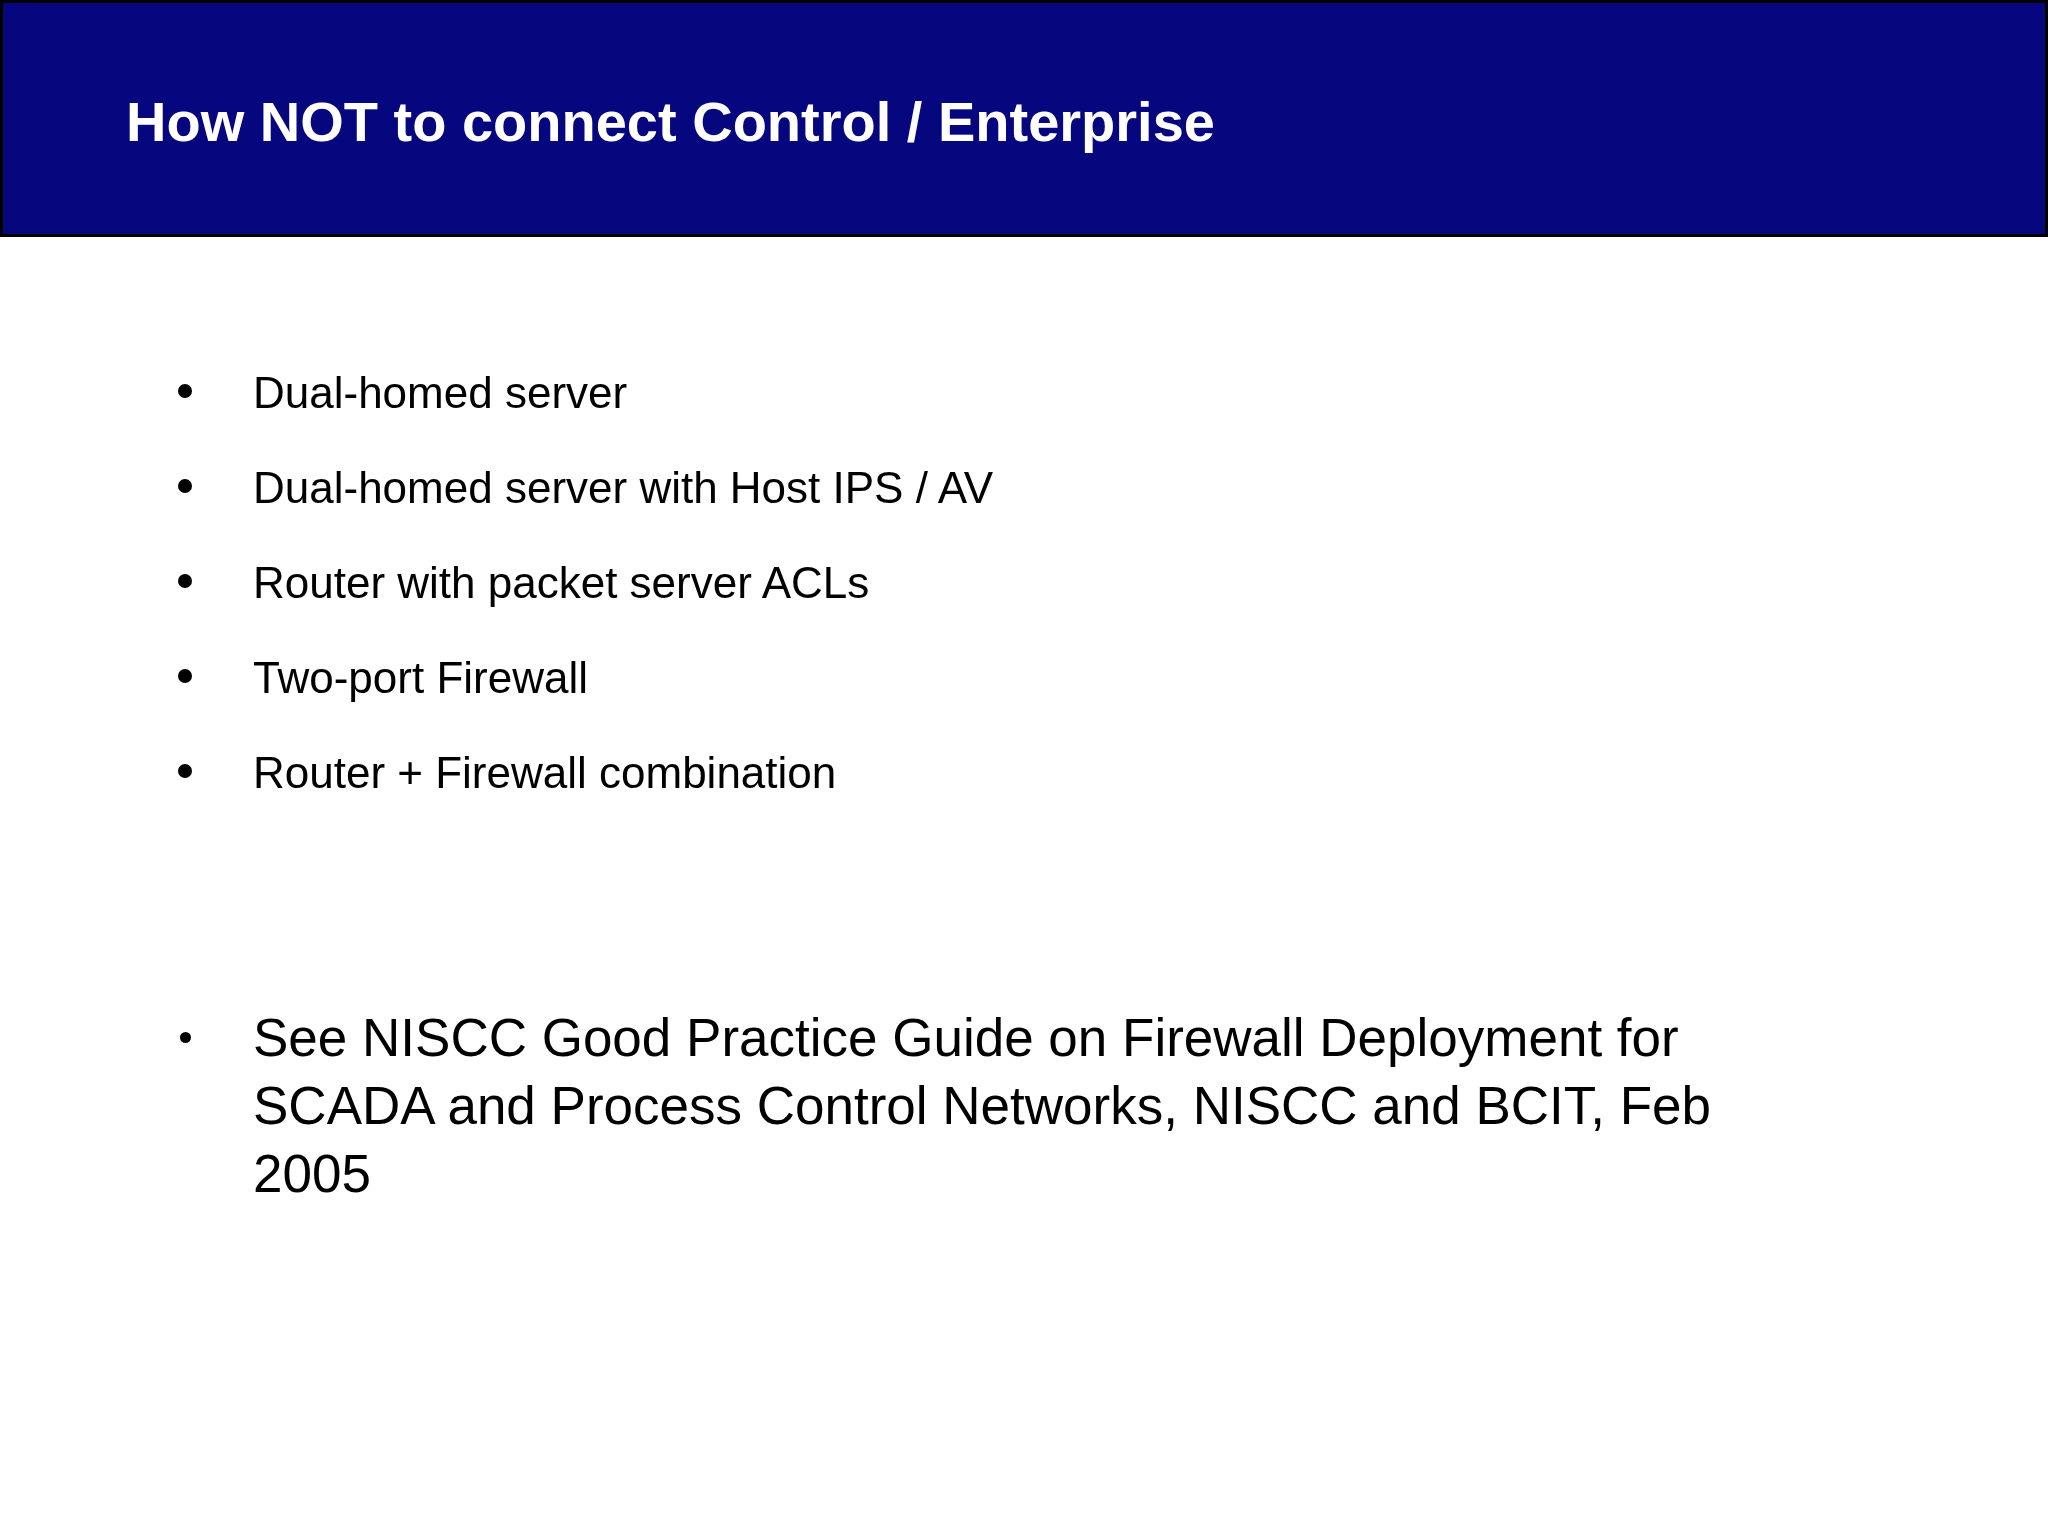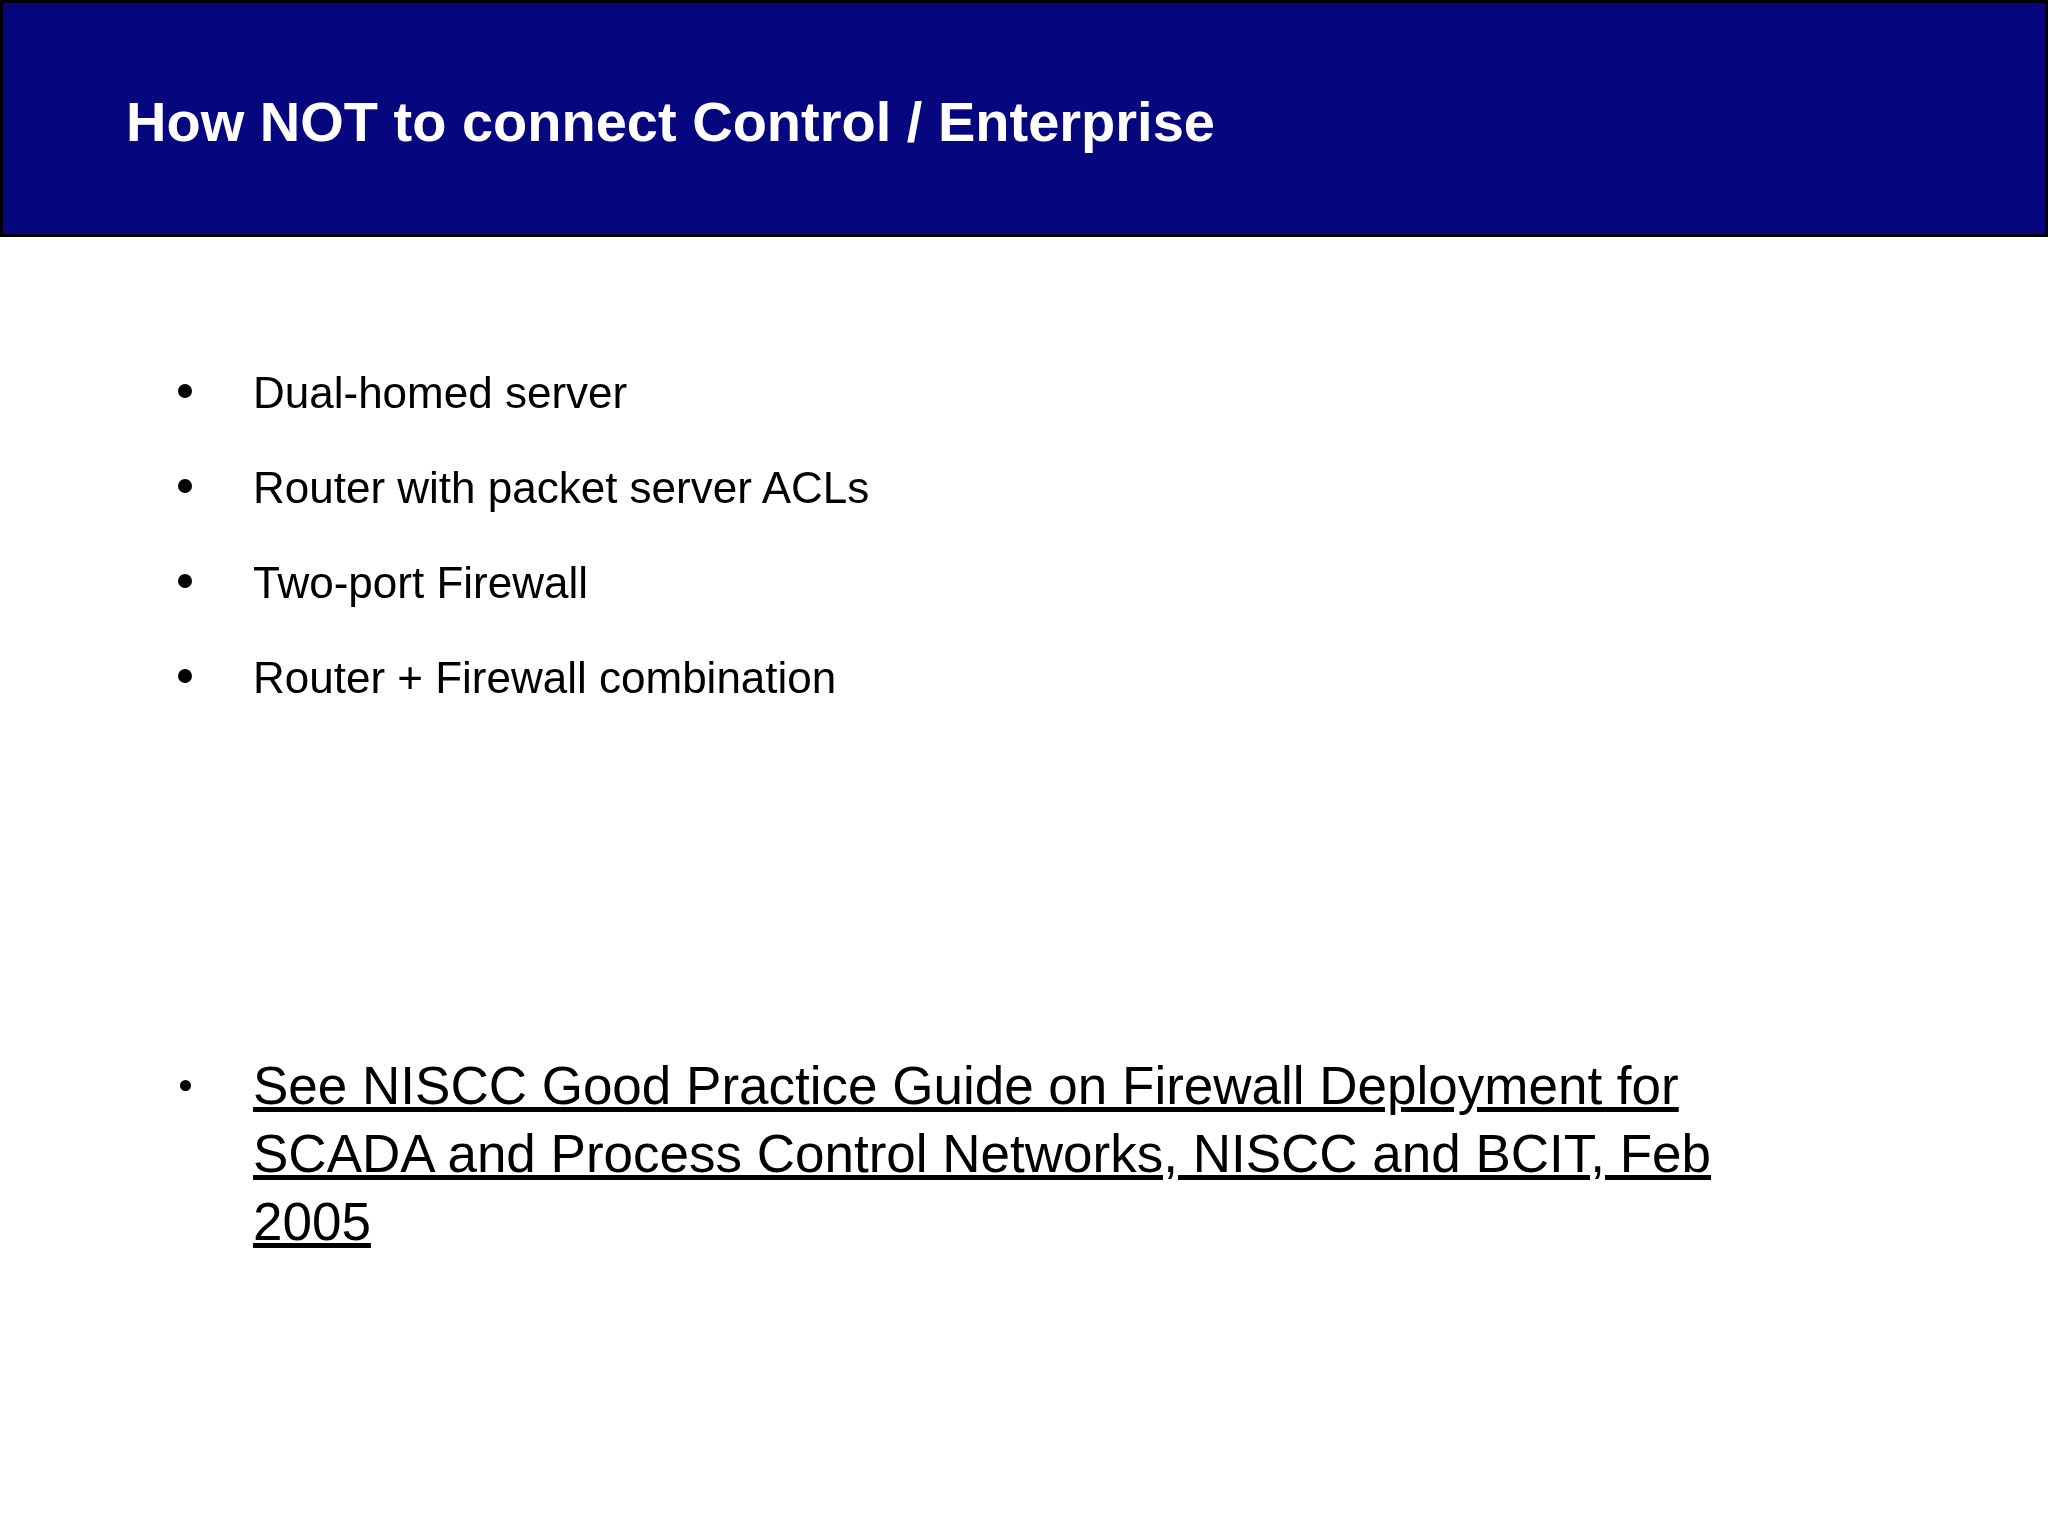--- a/index.html
+++ b/index.html
@@ -46,21 +46,21 @@
     font-size: 44px;
     line-height: 95px;
   }
   ul.bullets .dot {
     position: absolute;
     left: 0; top: 39px;
     width: 14px; height: 14px;
     border-radius: 50%;
     background: var(--body-text, #000000);
   }
-  ul.footnotes { left: 178px; top: 1052px; width: 1560px; text-decoration: underline; }
+  ul.footnotes { left: 178px; top: 1004px; width: 1560px; }
   ul.footnotes li {
     position: relative;
     padding-left: 75px;
     font-size: 53px;
     line-height: 68px;
   }
   ul.footnotes .dot {
     position: absolute;
     left: 2px; top: 28px;
     width: 11px; height: 11px;
@@ -77,20 +77,24 @@
     <h1 class="title-text">How NOT to connect Control / Enterprise</h1>
   </header>
 
   <ul class="bullets">
       <li>
       <span class="dot"></span>
       <span class="txt">Dual-homed server</span>
     </li>
       <li>
       <span class="dot"></span>
+      <span class="txt">Dual-homed server with Host IPS / AV</span>
+    </li>
+      <li>
+      <span class="dot"></span>
       <span class="txt">Router with packet server ACLs</span>
     </li>
       <li>
       <span class="dot"></span>
       <span class="txt">Two-port Firewall</span>
     </li>
       <li>
       <span class="dot"></span>
       <span class="txt">Router + Firewall combination</span>
     </li>

